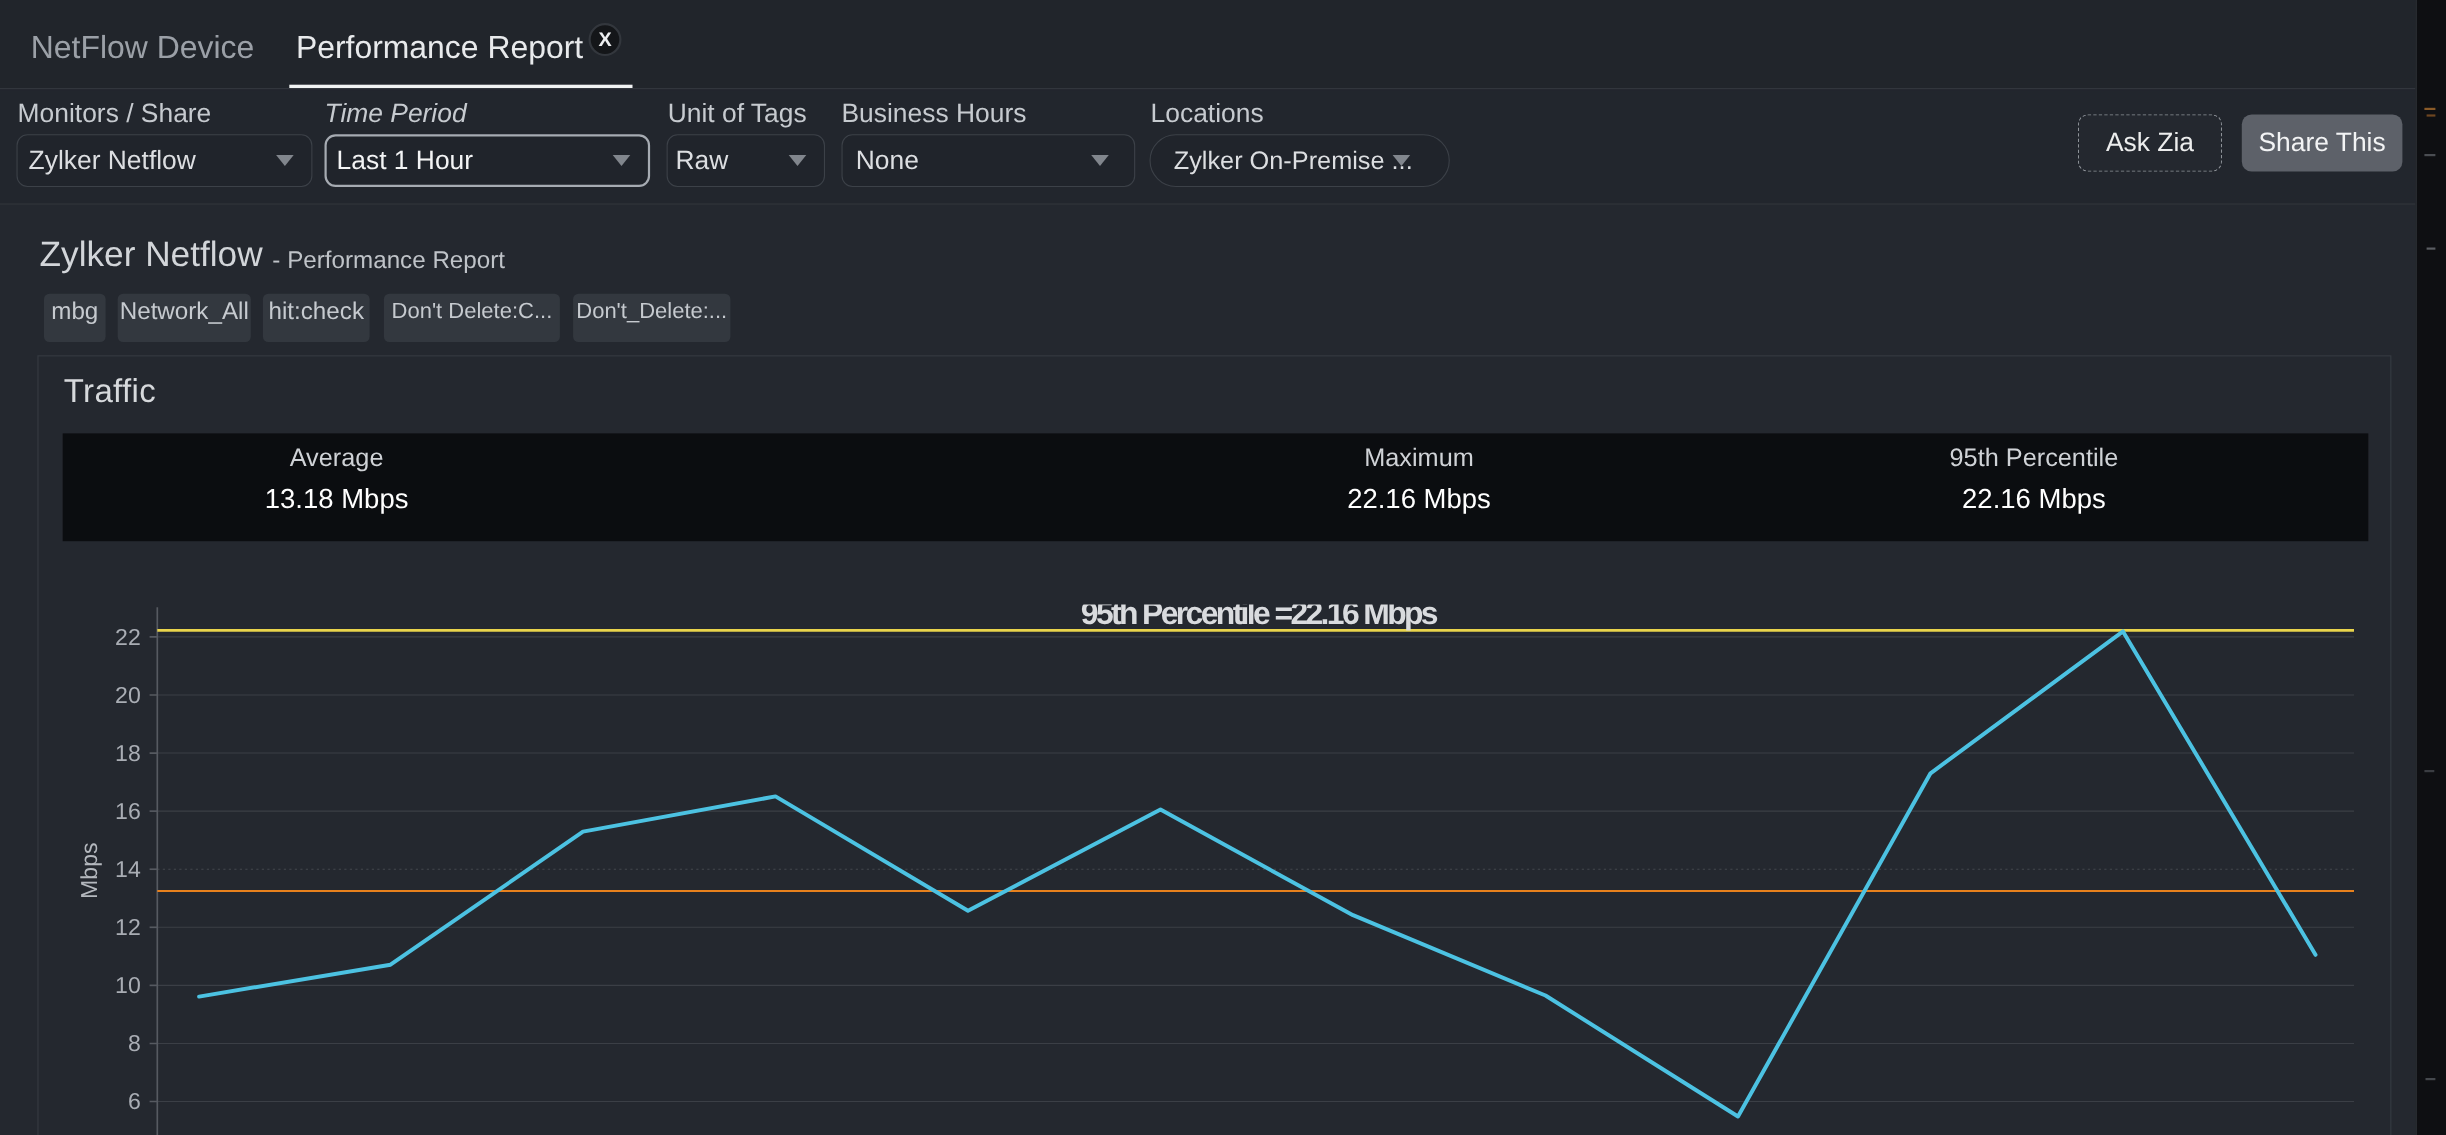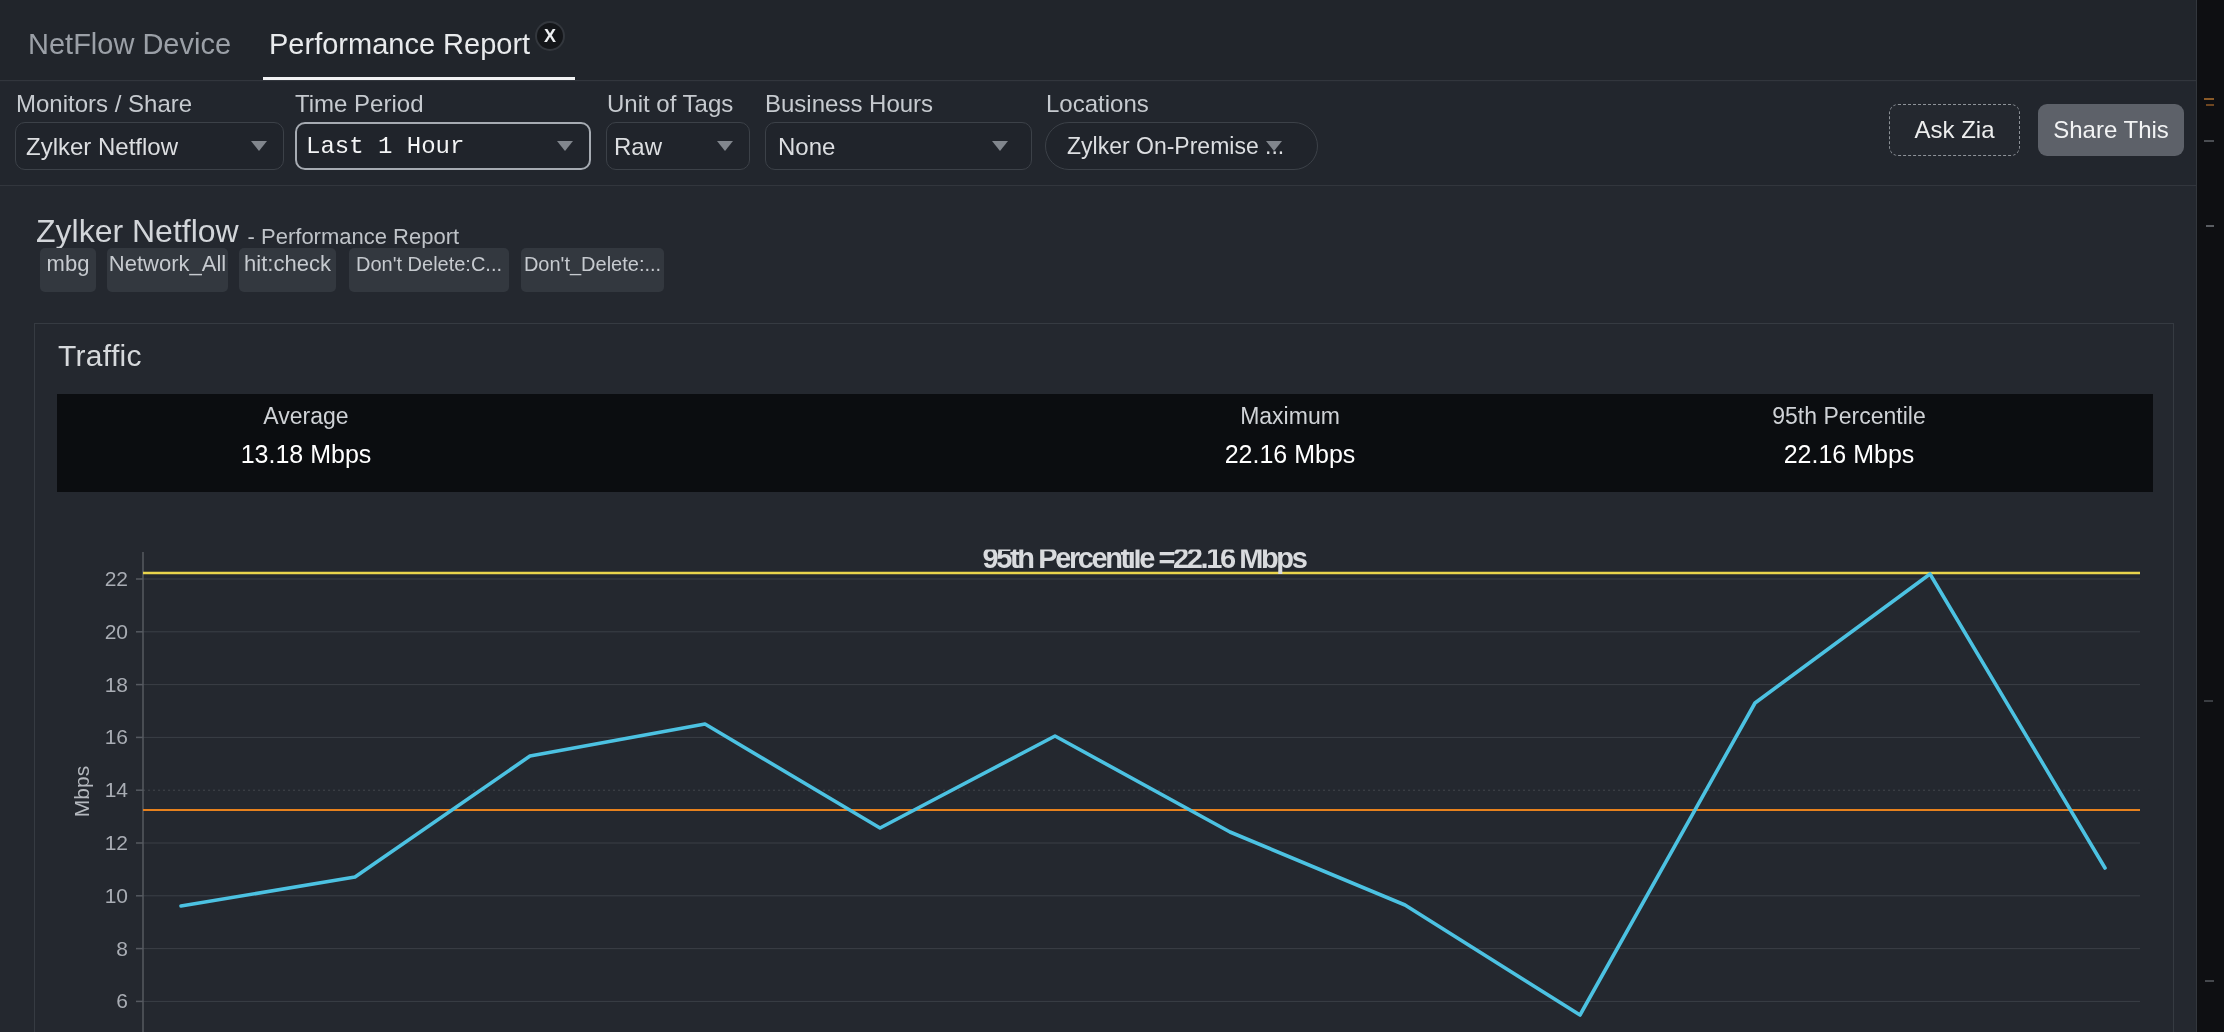--- a/index.html
+++ b/index.html
@@ -34,21 +34,21 @@
     border-left:8px solid transparent; border-right:8px solid transparent;
     border-top:10px solid #81868d; }
   .btn { position:absolute; top:22px; height:52px; border-radius:9px;
     font-size:24px; text-align:center; line-height:50px; }
   #askzia { left:1889px; width:131px; border:1px dashed #8d9298; color:#eceded; background:#24282f; }
   #sharethis { left:2038px; width:146px; background:#5d6169; color:#f2f3f4; border:none; line-height:52px; }
 
   
   #heading { position:absolute; left:36px; top:213px; font-size:32px; font-weight:300; color:#d2d5d9; }
   #heading span { font-size:22px; font-weight:400; color:#bfc3c8; position:relative; top:2px; }
-  .chip { position:absolute; top:248px; height:44px; background:#33383f; border-radius:5px;
+  .chip { position:absolute; top:267px; height:44px; background:#33383f; border-radius:5px;
     color:#c6cacf; font-size:22px; line-height:32px; text-align:center; white-space:nowrap; overflow:hidden; }
 
   
   #panel { position:absolute; left:34px; top:323px; width:2140px; height:760px;
     background:transparent; border:1px solid #363b42; }
   #ptitle { position:absolute; left:23px; top:15px; font-size:30px; letter-spacing:0.3px; color:#d6d9dc; }
   #statsbar { position:absolute; left:22px; top:70px; width:2096px; height:98px; background:#0b0d10; }
   .scol { position:absolute; width:520px; text-align:center; }
   .slabel { font-size:23px; color:#cfd2d6; margin-top:9px; }
   .sval { font-size:25px; color:#ffffff; margin-top:10px; }
@@ -61,22 +61,22 @@
   <div class="tab2">Performance Report</div>
   <div class="tabx">X</div>
   <div class="underline"></div>
 </div>
 
 <div id="filterbar">
   <div class="flabel" style="left:16px;">Monitors / Share</div>
   <div class="fbox" style="left:15px; width:269px;">Zylker Netflow</div>
   <div class="caret" style="left:251px;"></div>
 
-  <div class="flabel" style="left:295px;">Time Period</div>
-  <div class="fbox focus" style="left:295px; width:296px; padding-left:9px;font-family:Liberation Mono, monospace;">Last 1 Hour</div>
+  <div class="flabel" style="left:295px;font-style:italic;">Time Period</div>
+  <div class="fbox focus" style="left:295px; width:296px; padding-left:9px;">Last 1 Hour</div>
   <div class="caret" style="left:557px;"></div>
 
   <div class="flabel" style="left:607px;">Unit of Tags</div>
   <div class="fbox" style="left:606px; width:144px; padding-left:7px;">Raw</div>
   <div class="caret" style="left:717px;"></div>
 
   <div class="flabel" style="left:765px;">Business Hours</div>
   <div class="fbox" style="left:765px; width:267px; padding-left:12px;">None</div>
   <div class="caret" style="left:992px;"></div>
 

